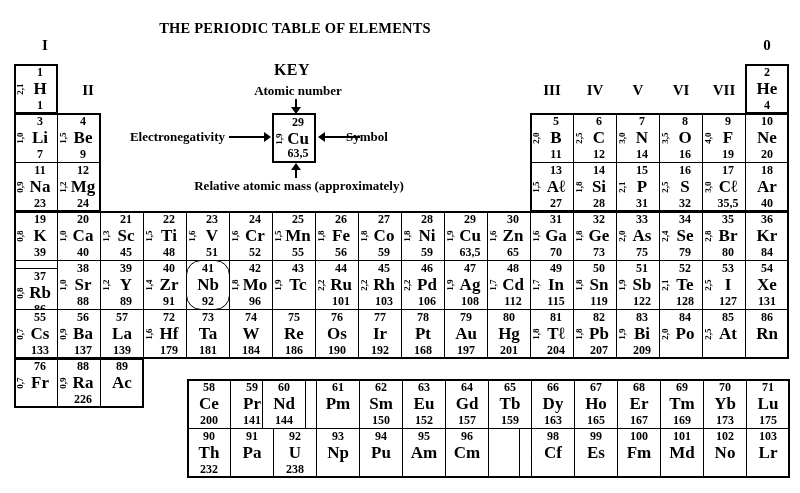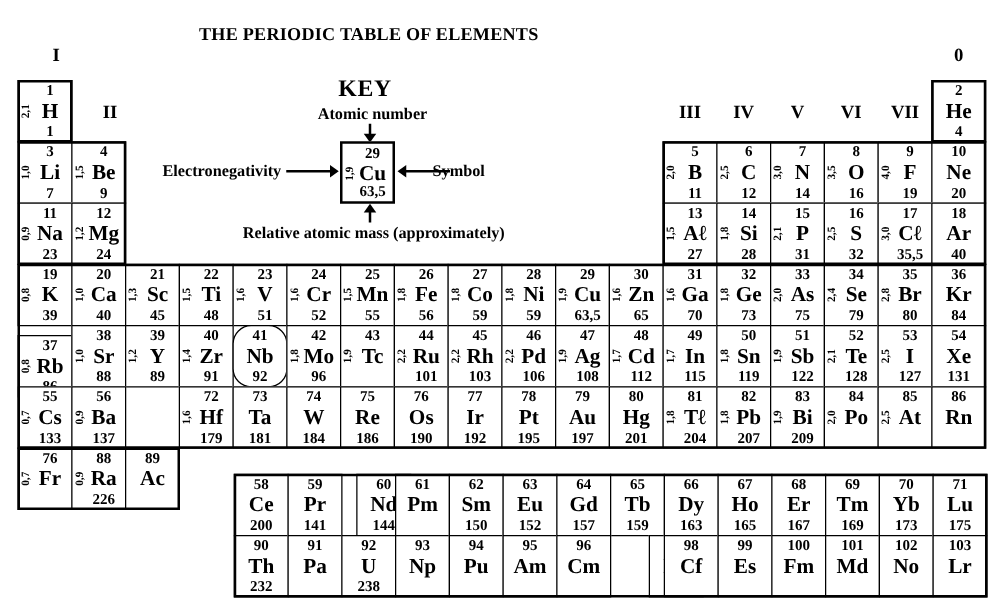--- a/index.html
+++ b/index.html
@@ -1,20 +1,20 @@
 <!DOCTYPE html>
 <html><head>
 <meta charset="utf-8">
 <style>
   html,body{margin:0;padding:0;background:#fff;}
   .stage{position:relative;width:800px;height:493px;background:#fff;overflow:hidden;
          font-family:"Liberation Serif",serif;font-weight:bold;color:#000;}
   .title{position:absolute;left:95px;top:20px;width:400px;text-align:center;
          font-size:14.5px;letter-spacing:.2px;}
-  .key-heading{position:absolute;left:217px;top:61px;width:150px;text-align:center;font-size:19px;letter-spacing:.5px;}
+  .key-heading{position:absolute;left:217px;top:61px;width:150px;text-align:center;font-size:16px;letter-spacing:.5px;}
   .lbl{font-size:13px;}
   .lbl-atomic{position:absolute;left:198px;top:83px;width:200px;text-align:center;}
   .lbl-en{position:absolute;left:95px;top:129px;width:130px;text-align:right;}
   .lbl-sym{position:absolute;left:346px;top:129px;width:100px;text-align:left;}
   .lbl-mass{position:absolute;left:104px;top:178px;width:390px;text-align:center;}
   .group-label{position:absolute;width:44px;text-align:center;font-size:15px;}
   .cell{position:absolute;width:44px;height:50px;border:1px solid #000;box-sizing:border-box;background:#fff;}
   .cell .z{position:absolute;top:0;left:0;right:0;text-align:center;font-size:12px;line-height:15px;}
   .cell .sym{position:absolute;top:13px;left:0;right:0;text-align:center;font-size:17px;line-height:21px;}
   .cell .mass{position:absolute;bottom:0;left:0;right:0;text-align:center;font-size:12px;line-height:15px;}
@@ -382,20 +382,25 @@
         <span class="en">0,7</span>
         <span class="sym">Cs</span>
         <span class="mass">133</span>
       </div>
       <div class="cell has-en" style="left: 57px; top: 309px;">
         <span class="z">56</span>
         <span class="en">0,9</span>
         <span class="sym">Ba</span>
         <span class="mass">137</span>
       </div>
+      <div class="cell" style="left: 100px; top: 309px;">
+        <span class="z">57</span>
+        <span class="sym">La</span>
+        <span class="mass">139</span>
+      </div>
       <div class="cell has-en" style="left: 143px; top: 309px;">
         <span class="z">72</span>
         <span class="en">1,6</span>
         <span class="sym">Hf</span>
         <span class="mass">179</span>
       </div>
       <div class="cell" style="left: 186px; top: 309px;">
         <span class="z">73</span>
         <span class="sym">Ta</span>
         <span class="mass">181</span>
@@ -416,21 +421,21 @@
         <span class="mass">190</span>
       </div>
       <div class="cell" style="left: 358px; top: 309px;">
         <span class="z">77</span>
         <span class="sym">Ir</span>
         <span class="mass">192</span>
       </div>
       <div class="cell" style="left: 401px; top: 309px;">
         <span class="z">78</span>
         <span class="sym">Pt</span>
-        <span class="mass">195</span>
+        <span class="mass">168</span>
       </div>
       <div class="cell" style="left: 444px; top: 309px;">
         <span class="z">79</span>
         <span class="sym">Au</span>
         <span class="mass">197</span>
       </div>
       <div class="cell" style="left: 487px; top: 309px;">
         <span class="z">80</span>
         <span class="sym">Hg</span>
         <span class="mass">201</span>
@@ -485,21 +490,21 @@
       <div class="cell" style="left: 187px; top: 379px;">
         <span class="z">58</span>
         <span class="sym">Ce</span>
         <span class="mass">200</span>
       </div>
       <div class="cell" style="left: 230px; top: 379px;">
         <span class="z">59</span>
         <span class="sym">Pr</span>
         <span class="mass">141</span>
       </div>
-      <div class="cell" style="left: 285px; top: 379px;">
+      <div class="cell" style="left: 262px; top: 379px;">
         <span class="z">60</span>
         <span class="sym">Nd</span>
         <span class="mass">144</span>
       </div>
       <div class="cell" style="left: 316px; top: 379px;">
         <span class="z">61</span>
         <span class="sym">Pm</span>
       </div>
       <div class="cell" style="left: 359px; top: 379px;">
         <span class="z">62</span>

